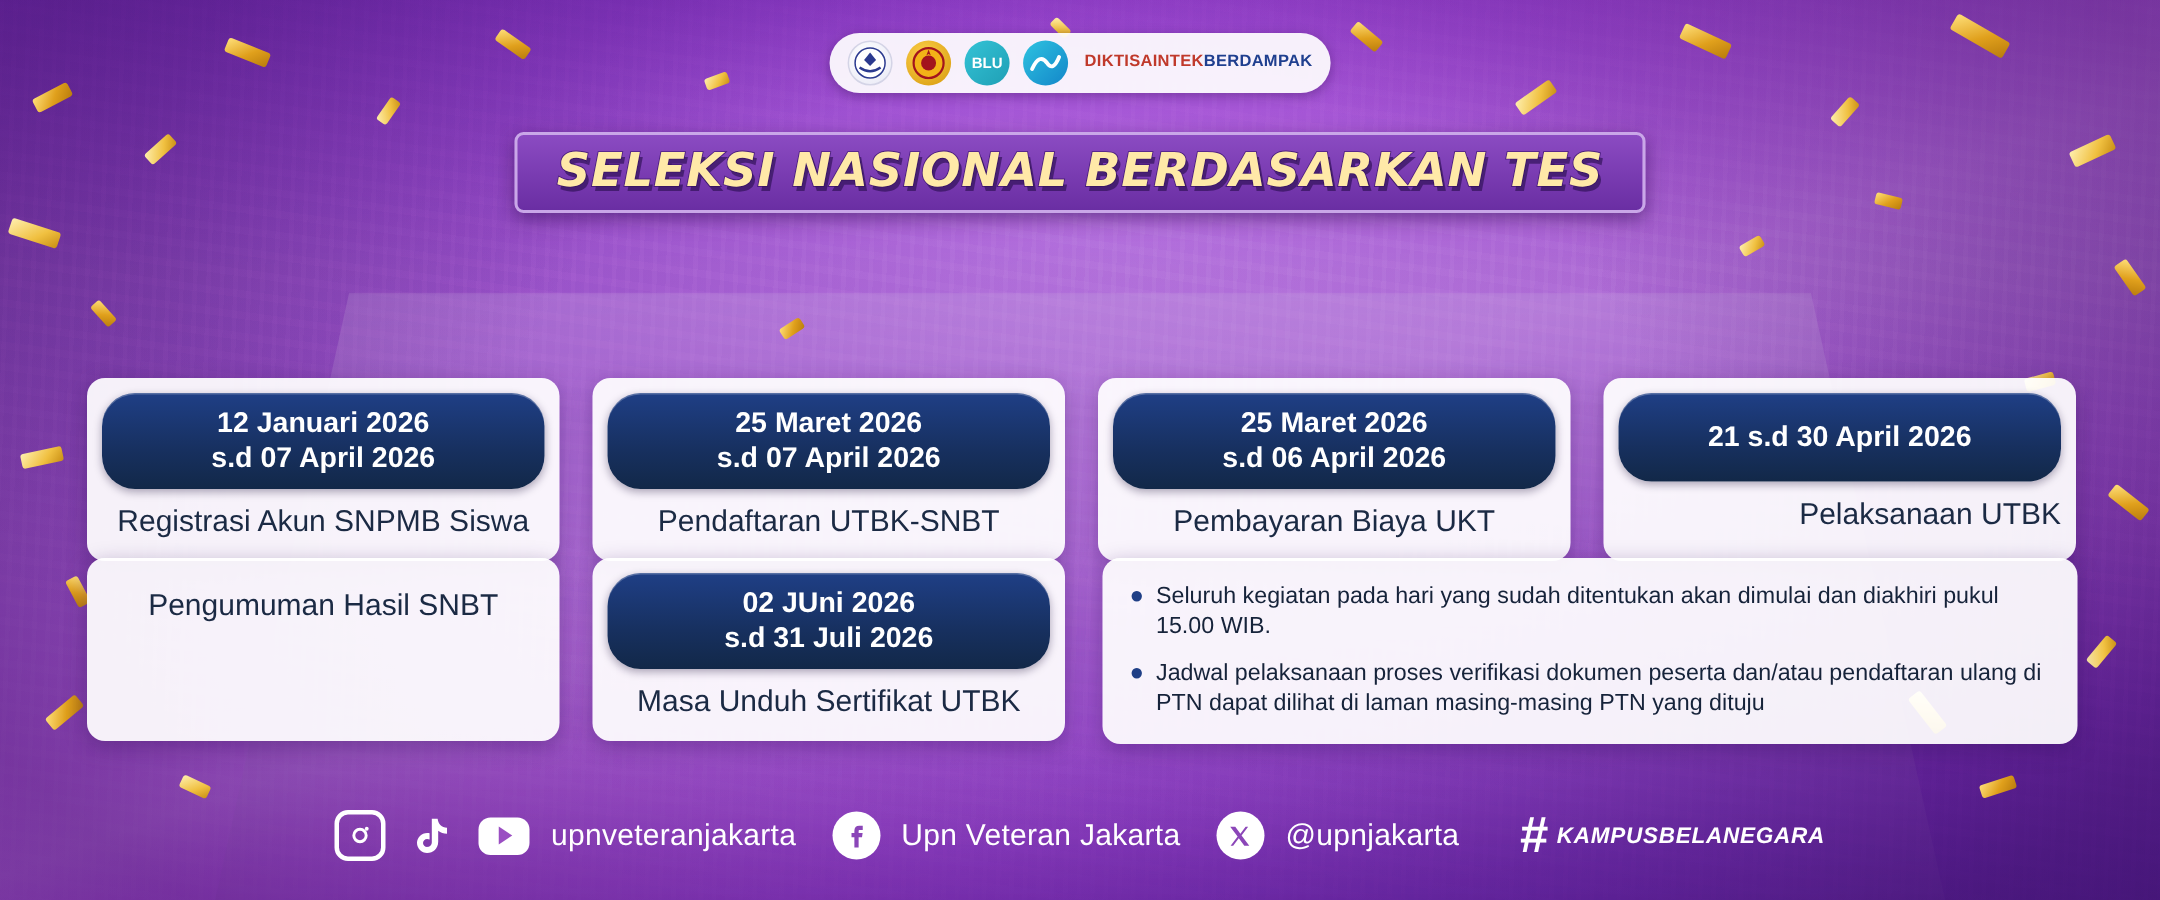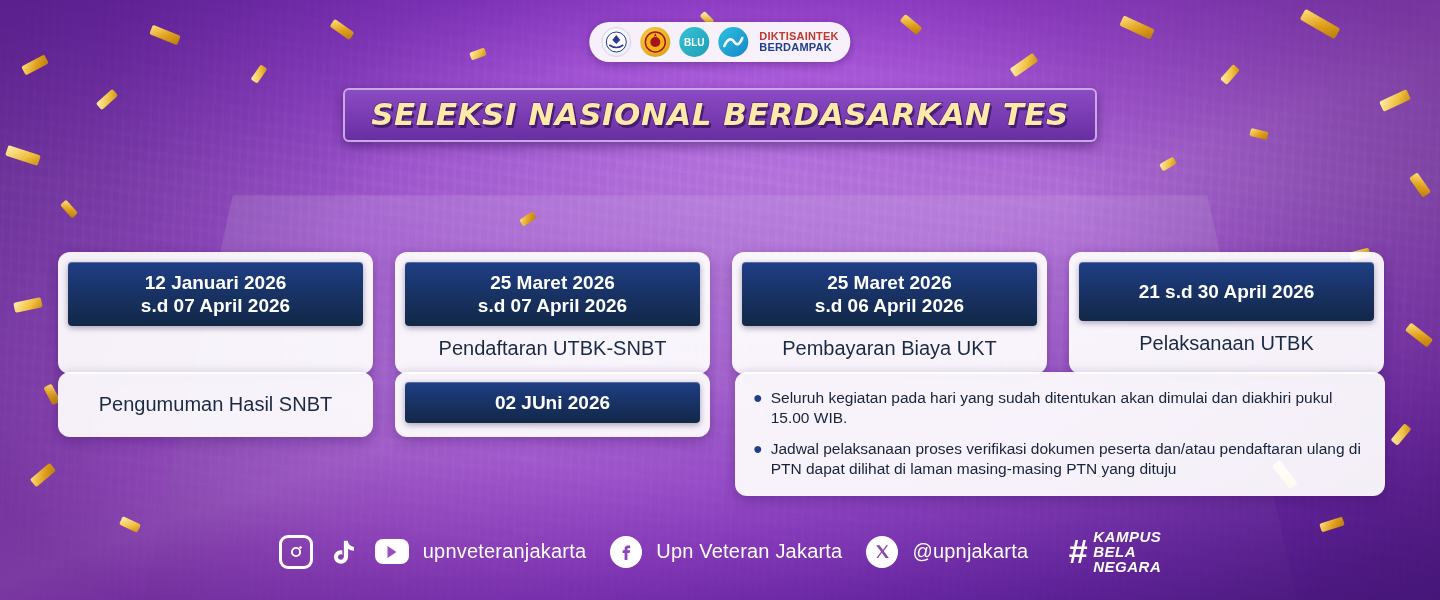--- a/index.html
+++ b/index.html
@@ -52,21 +52,21 @@
     display: flex; align-items: center; gap: 9px;
     background: rgba(255,255,255,0.92);
     border-radius: 20px; padding: 5px 12px;
     box-shadow: 0 2px 8px rgba(40,10,70,.35);
   }
   .logo-dot { width: 30px; height: 30px; border-radius: 50%; display:flex; align-items:center; justify-content:center;text-align:center; }
   .l1 { background: radial-gradient(circle at 40% 35%, #fff, #e8e8f5); border:1px solid #d4d4e6; }
   .l2 { background: radial-gradient(circle at 40% 35%, #ffd34d, #d4970a); }
   .l3 { background: linear-gradient(135deg,#34c3d6,#1f9fb5); color:#fff; font-size:10px; font-weight:bold; }
   .l4 { background: linear-gradient(135deg,#2ec3e0,#1386c9); }
-  .dikti { display:flex; flex-direction:column; line-height:1.02; margin-left:2px; }
+  .dikti { display:flex; flex-direction:row; line-height:1.02; margin-left:2px; }
   .dikti .t1 { font-size:11px; font-weight:bold; color:#c0392b; letter-spacing:.2px; }
   .dikti .t2 { font-size:11px; font-weight:bold; color:#1f3f8f; letter-spacing:.2px; }
 
   
   .title-wrap { position:absolute; left:0; right:0; top:78px; text-align:center; }
   .title {
     font-family: "DejaVu Sans", sans-serif;
     font-size: 62px; font-weight: 900; font-style: italic;
     letter-spacing: 2px;
     color: #eaf4ff;
@@ -104,26 +104,26 @@
   .card {
     background: rgba(255,255,255,0.93);
     border-radius: 12px;
     box-shadow: 0 4px 14px rgba(50,15,90,.35);
     padding: 10px 10px 14px;
     display: flex; flex-direction: column; align-items: center;
   }
   .card.w1 { width: 315px; }
   .card.w2 { width: 315px; }
   .card.w3 { width: 315px; }
-  .card.w4 { width: 315px; }
+  .card.w4 { width: 315px; align-items: flex-end; }
   .pill {
     width: 100%;
     background: linear-gradient(180deg,#1f3f86 0%, #17305f 60%, #122848 100%);
     color: #fff;
-    border-radius: 4px;
+    border-radius: 22px;
     text-align: center;
     padding: 9px 6px;
     font-size: 19px; font-weight: 700;
     line-height: 1.22;
     box-shadow: inset 0 1px 0 rgba(255,255,255,.25), 0 2px 6px rgba(20,10,50,.35);
   }
   .pill .l2line { display:block; }
   .card-label {
     margin-top: 11px;
     font-size: 20px;
@@ -152,21 +152,21 @@
     position:absolute; left:0; right:0; bottom: 26px;
     display:flex; align-items:center; justify-content:center; gap: 14px;
   }
   .sicon { width:34px; height:34px; display:flex; align-items:center; justify-content:center; color:#fff; }
   .sq { border:3px solid #fff; border-radius:9px; }
   .rounded-rect { background:#fff; border-radius:8px; width:34px; height:25px; display:flex; align-items:center; justify-content:center; }
   .handle { color:#fff; font-size:20px; letter-spacing:.2px; margin-right:10px; }
   .circle-w { width:32px; height:32px; border-radius:50%; background:#fff; display:flex; align-items:center; justify-content:center; }
   .kbn { margin-left: 16px; display:flex; align-items:center; gap:6px; color:#fff; }
   .kbn .hash { font-size:34px; font-weight:900; font-style:italic; line-height:.9; }
-  .kbn .lines { display:flex; flex-direction:column; line-height:1.0; font-style:italic; font-weight:900; }
+  .kbn .lines { display:flex; flex-direction:row; line-height:1.0; font-style:italic; font-weight:900; }
   .kbn .lines span { font-size:15px; letter-spacing:.5px; }
 </style>
 </head>
 <body>
 
 <div class="poster">
   <div class="photo-layer"></div>
   <div class="roof"></div>
   <div class="vignette"></div>
 
@@ -233,20 +233,21 @@
       <div class="subtitle">SELEKSI NASIONAL BERDASARKAN TES</div>
     </div>
   </div>
 
   <div class="grid-row row1">
     <div class="card w1">
       <div class="pill">
         <span class="l2line">12 Januari 2026</span>
         <span class="l2line">s.d 07 April 2026</span>
       </div>
+      <div class="card-label">Registrasi Akun SNPMB Siswa</div>
     </div>
 
     <div class="card w2">
       <div class="pill">
         <span class="l2line">25 Maret 2026</span>
         <span class="l2line">s.d 07 April 2026</span>
       </div>
       <div class="card-label">Pendaftaran UTBK-SNBT</div>
     </div>
 
@@ -267,21 +268,23 @@
   </div>
 
   <div class="grid-row row2">
     <div class="card w1 single">
       <div class="card-label">Pengumuman Hasil SNBT</div>
     </div>
 
     <div class="card w2">
       <div class="pill">
         <span class="l2line">02 JUni 2026</span>
-      </div>
+        <span class="l2line">s.d 31 Juli 2026</span>
+      </div>
+      <div class="card-label">Masa Unduh Sertifikat UTBK</div>
     </div>
   </div>
 
   <div class="notes">
     <div class="note-item">
       <span class="bullet">●</span>
       <span class="note-text">Seluruh kegiatan pada hari yang sudah ditentukan akan dimulai dan diakhiri pukul 15.00 WIB.</span>
     </div>
     <div class="note-item">
       <span class="bullet">●</span>

